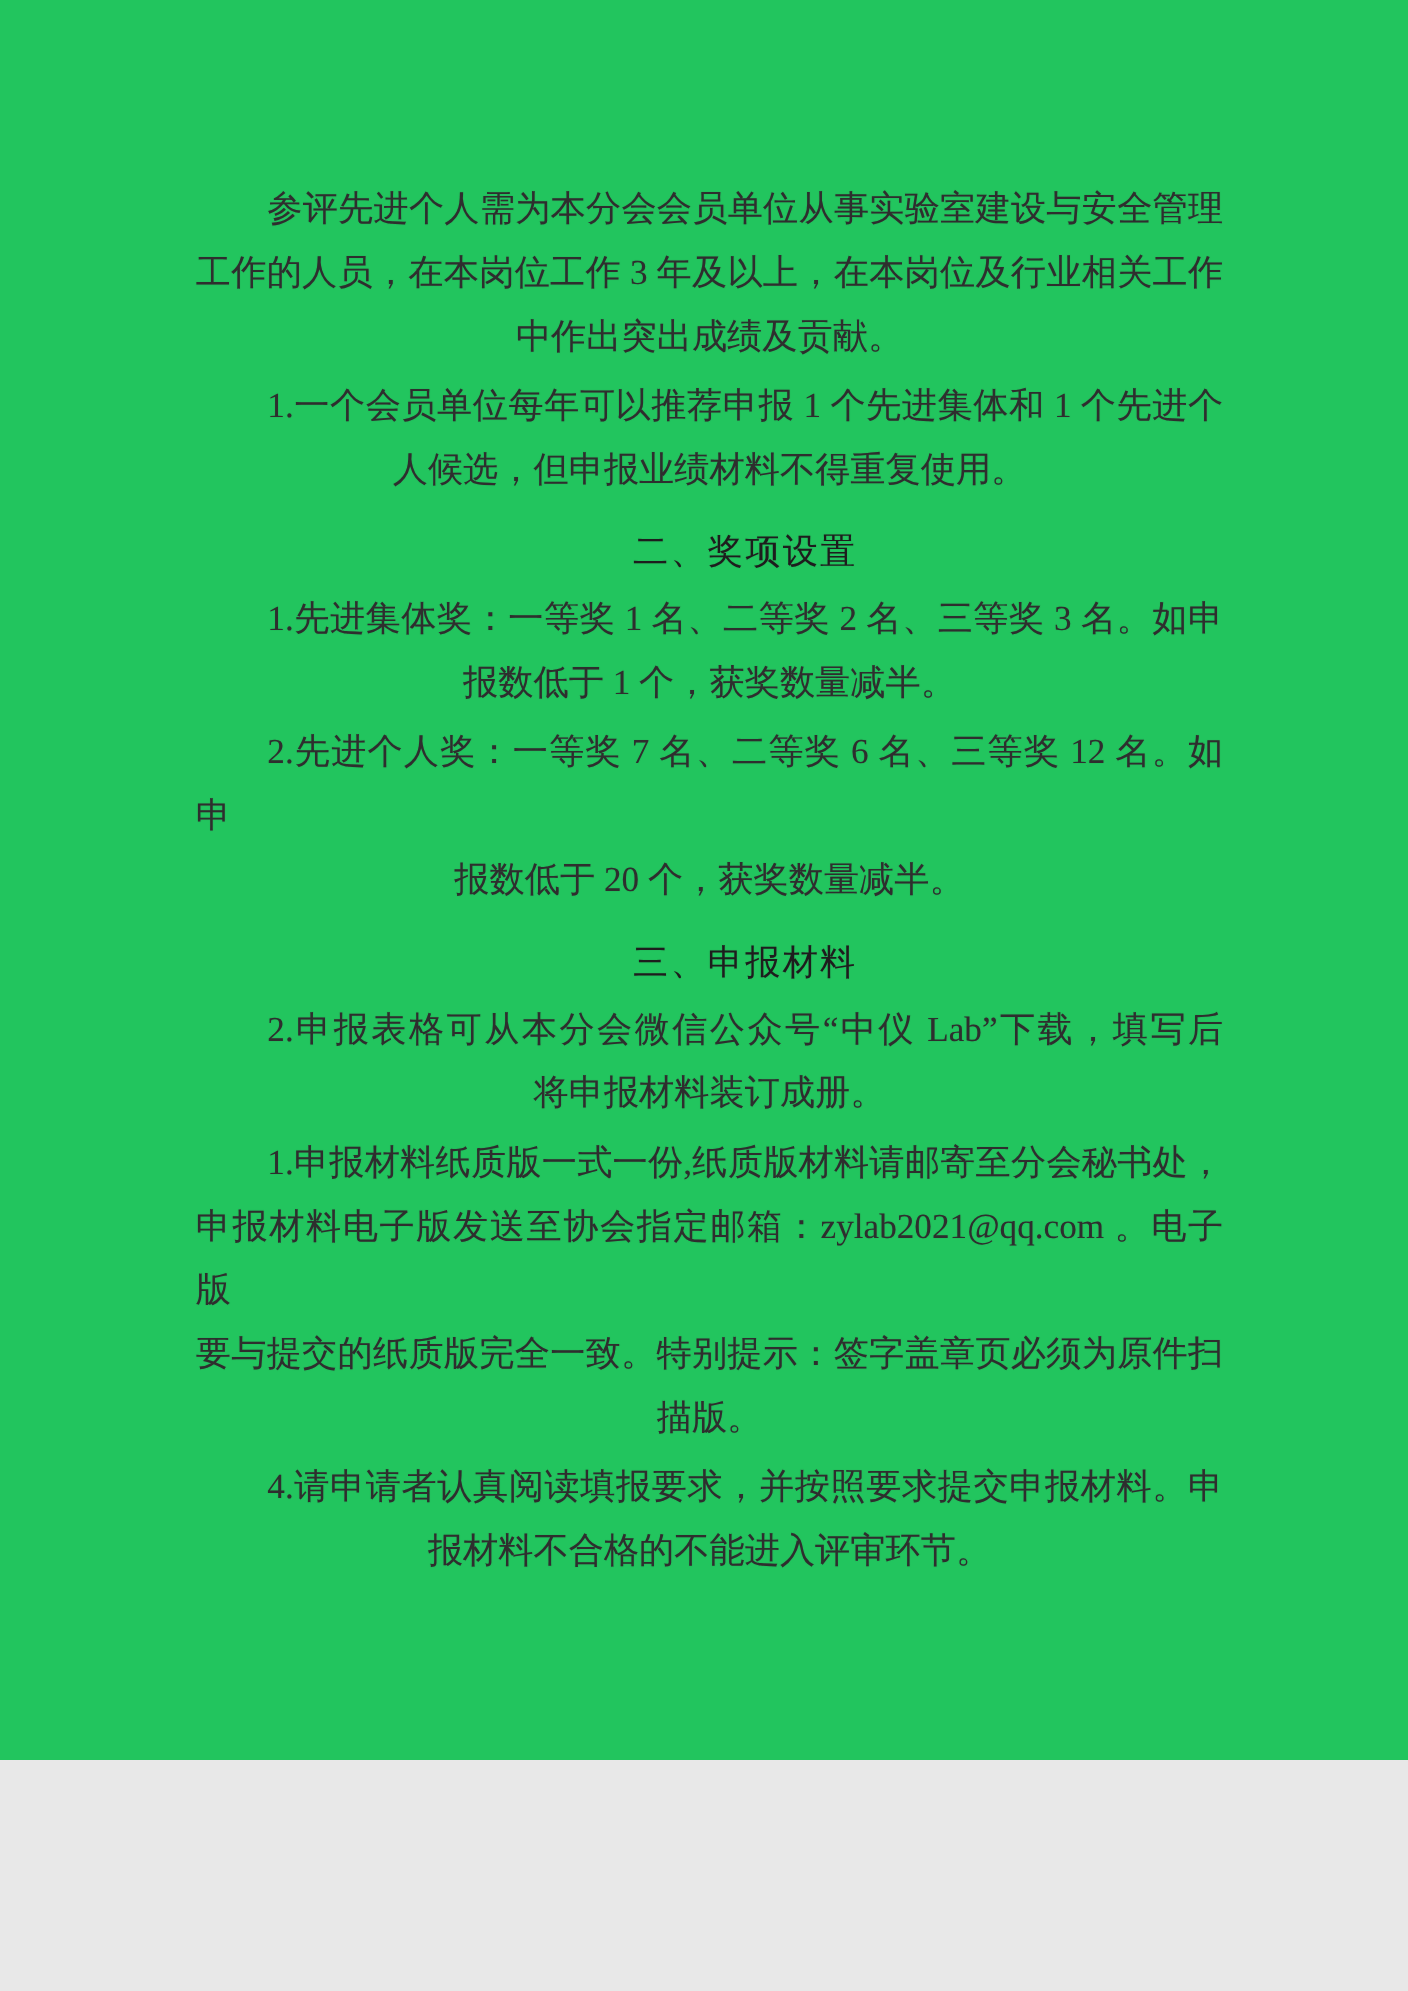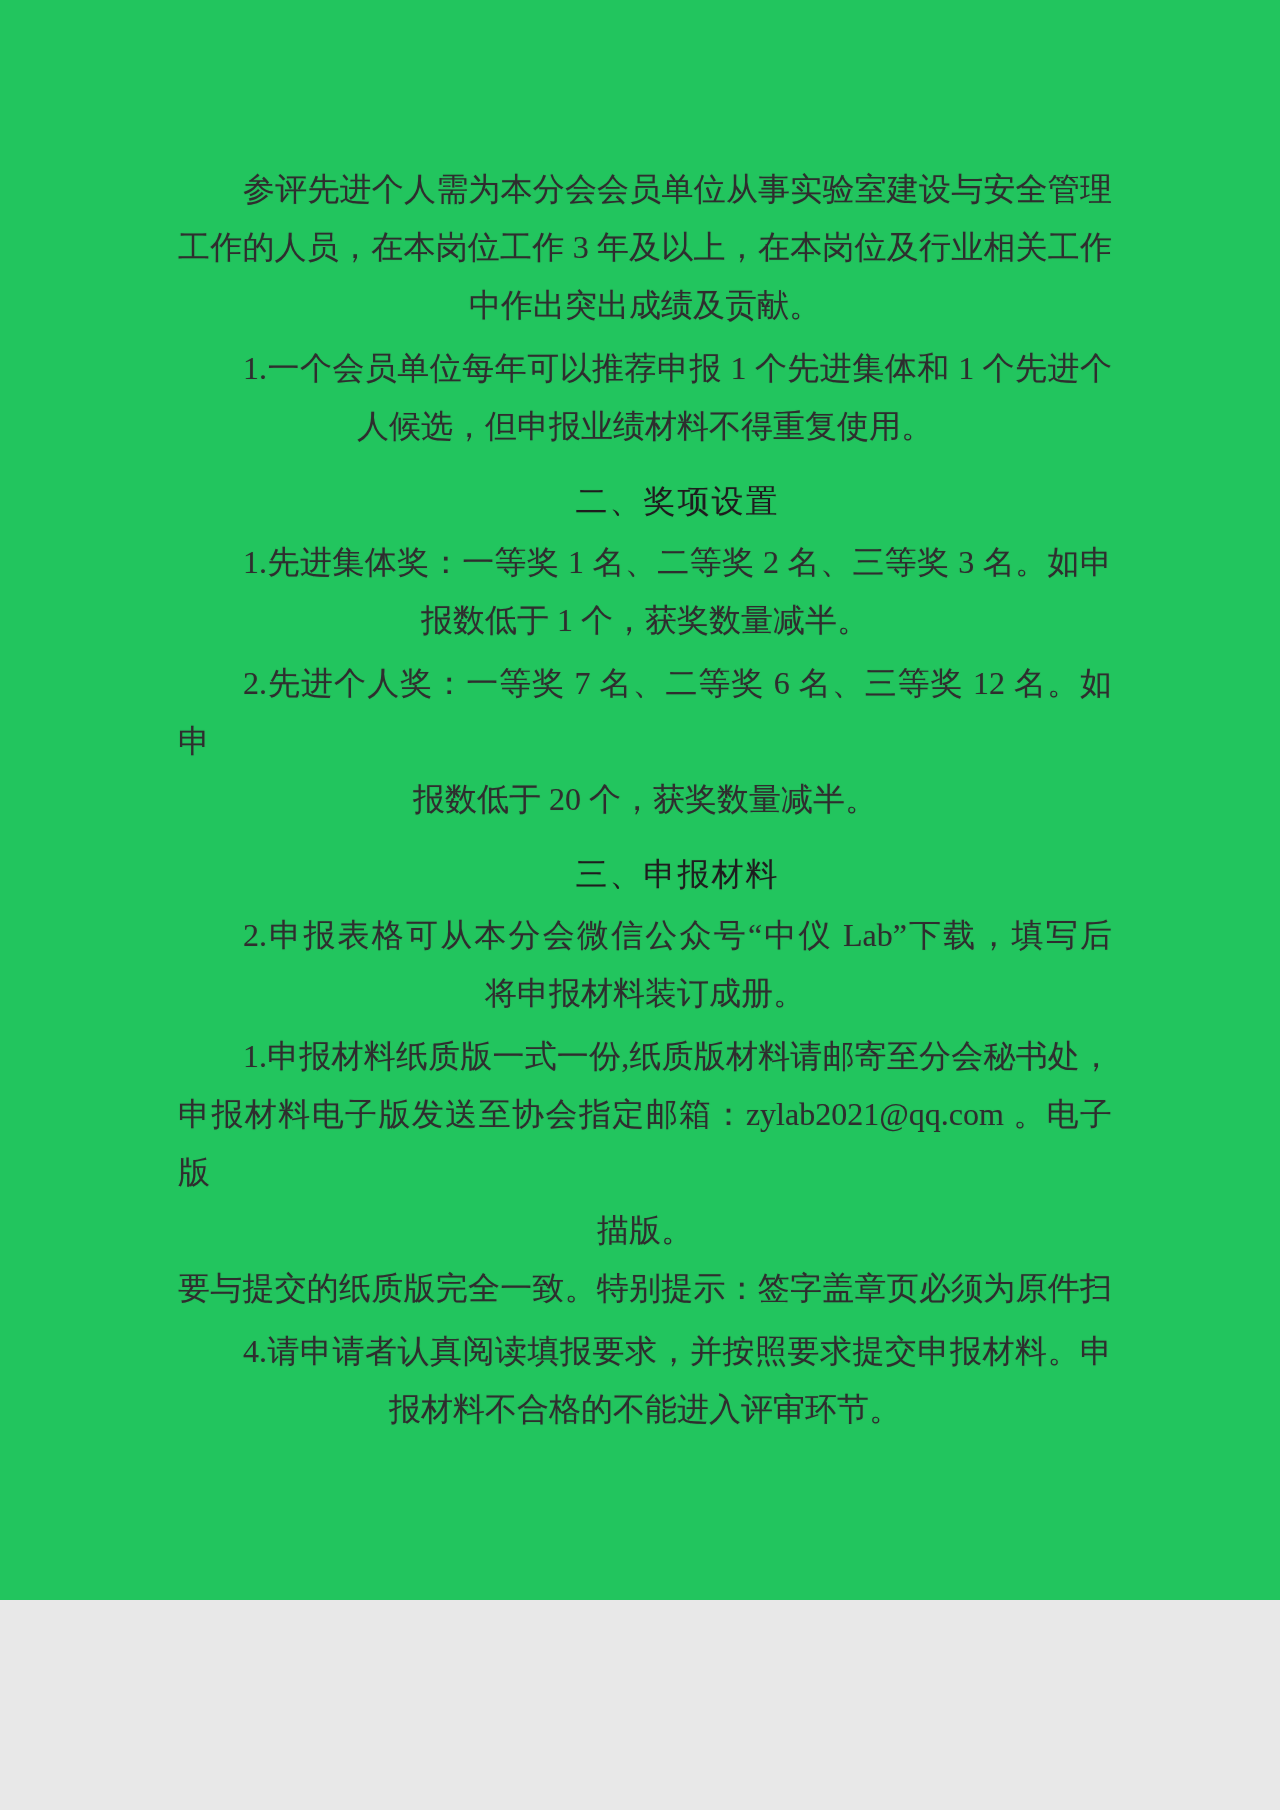--- a/index.html
+++ b/index.html
@@ -85,22 +85,22 @@
       <div class="block heading">
         <div class="line indent">三、申报材料</div>
       </div>
       <div class="block paragraph">
         <div class="line justify indent">2.申报表格可从本分会微信公众号“中仪 Lab”下载，填写后</div>
         <div class="line">将申报材料装订成册。</div>
       </div>
       <div class="block paragraph">
         <div class="line justify indent">1.申报材料纸质版一式一份,纸质版材料请邮寄至分会秘书处，</div>
         <div class="line justify">申报材料电子版发送至协会指定邮箱：zylab2021@qq.com 。电子版</div>
+        <div class="line justify">要与提交的纸质版完全一致。特别提示：签字盖章页必须为原件扫</div>
         <div class="line">描版。</div>
-        <div class="line justify">要与提交的纸质版完全一致。特别提示：签字盖章页必须为原件扫</div>
       </div>
       <div class="block paragraph">
         <div class="line justify indent">4.请申请者认真阅读填报要求，并按照要求提交申报材料。申</div>
         <div class="line">报材料不合格的不能进入评审环节。</div>
       </div>
     </div>
   <div class="footer-page-number">2</div>
 </div>
 
 </body></html>

